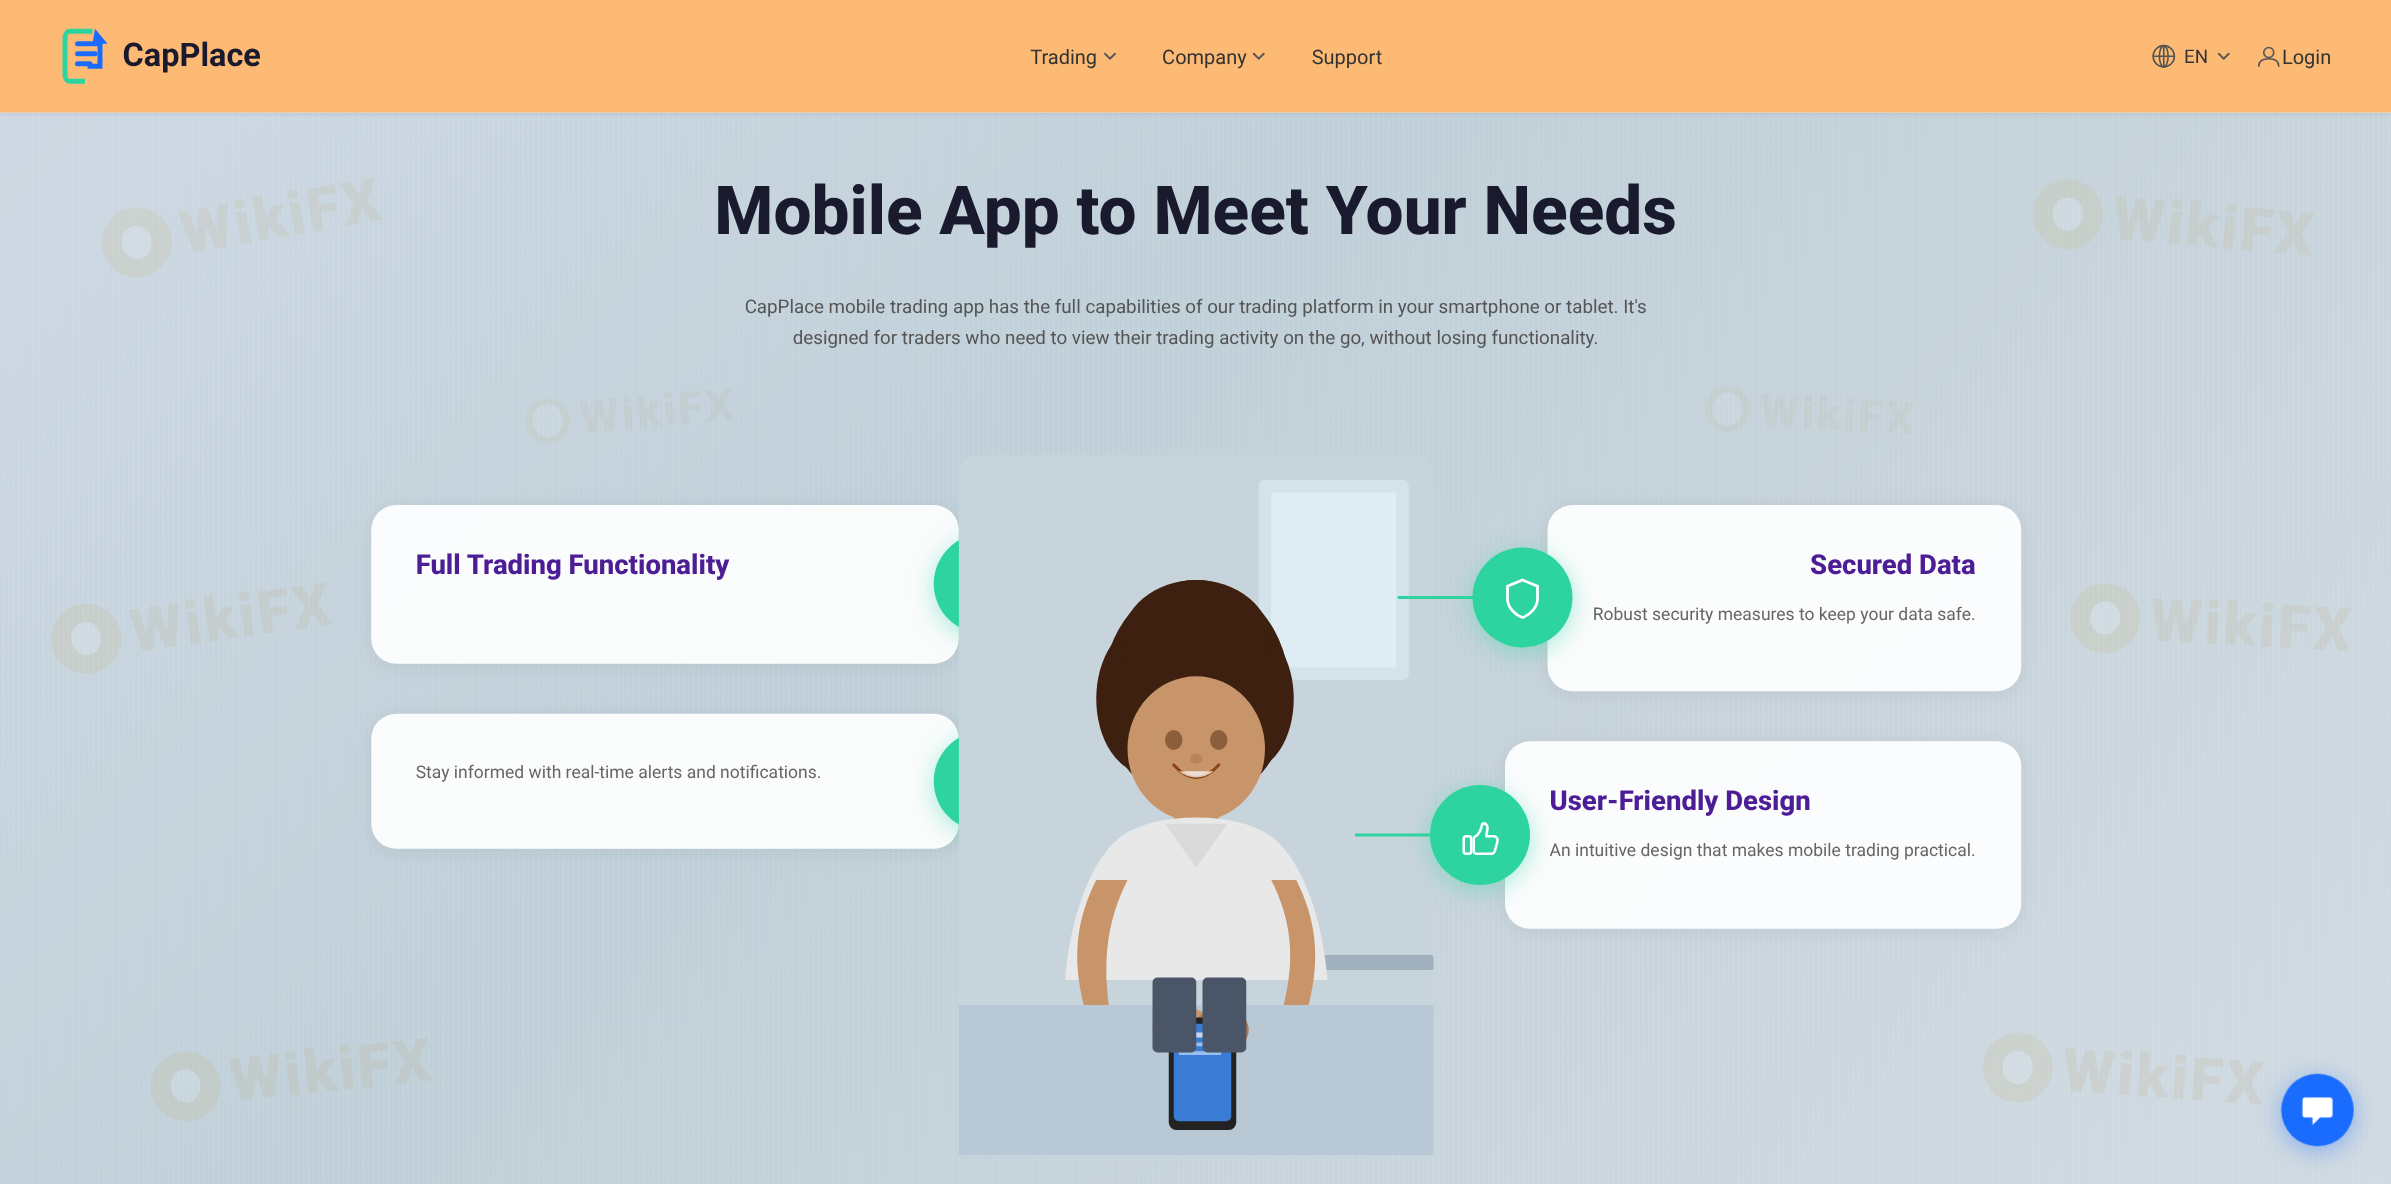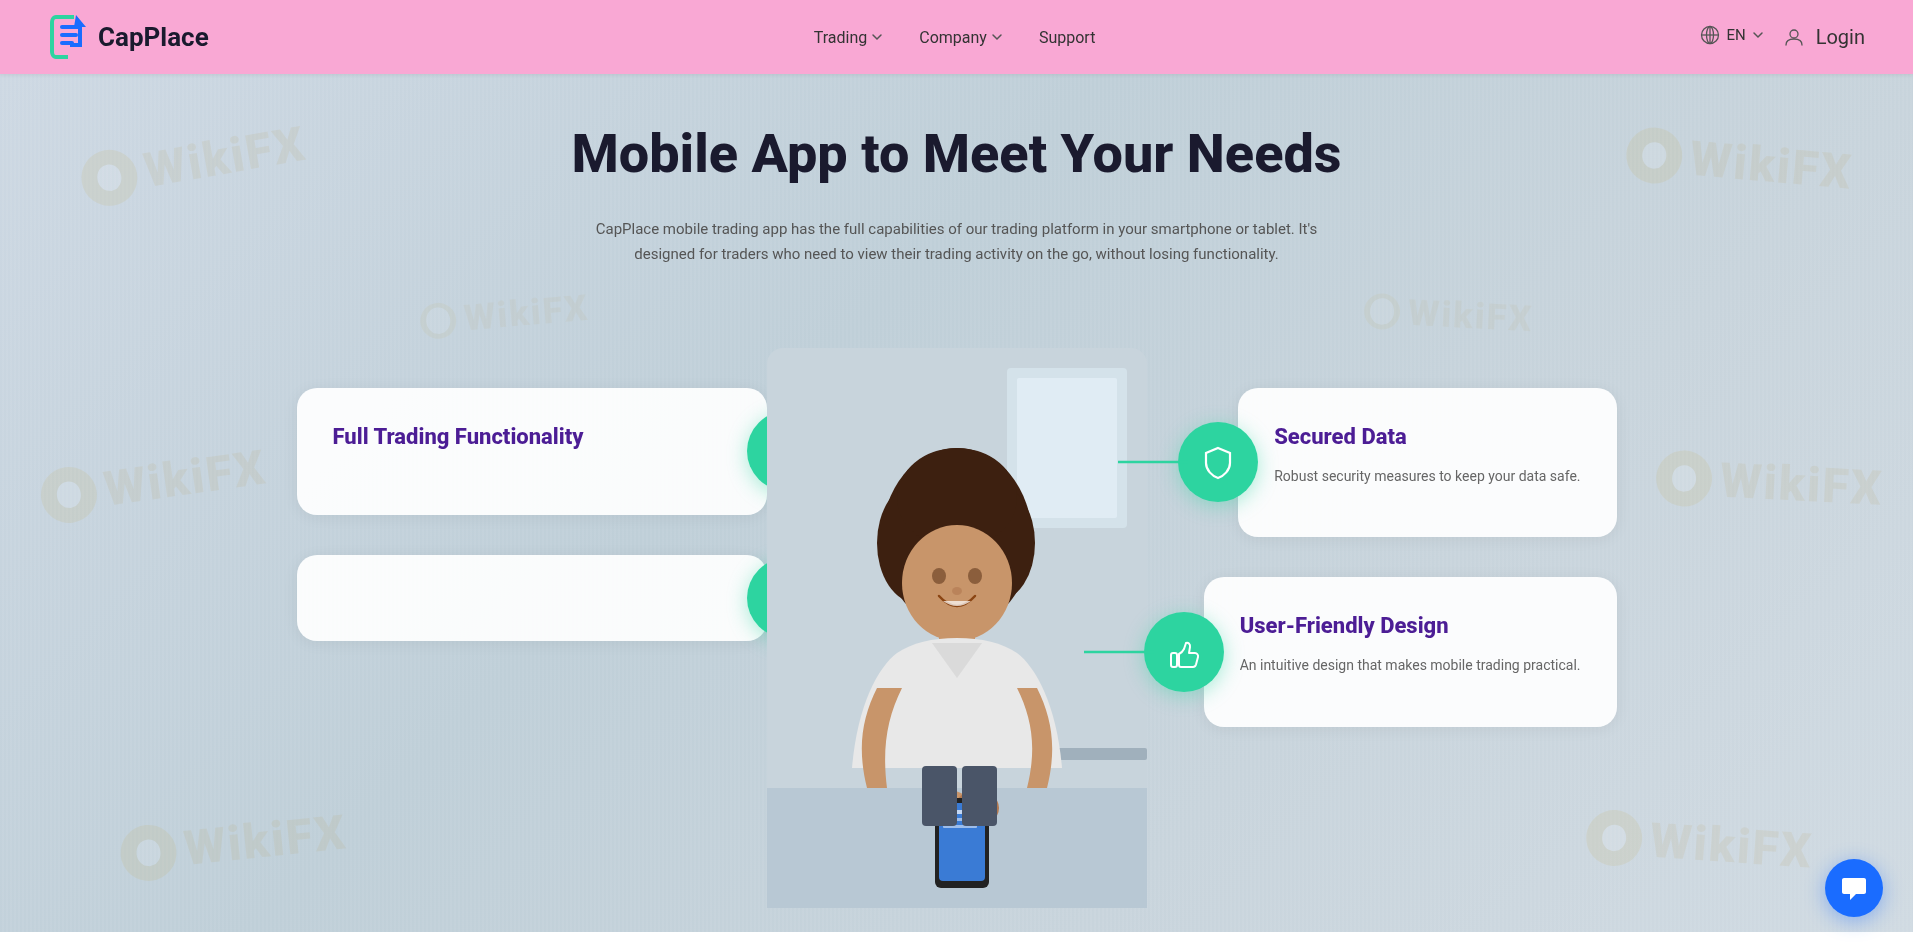--- a/index.html
+++ b/index.html
@@ -1,32 +1,32 @@
 <!DOCTYPE html>
 <html><head>
   <meta charset="utf-8">
   <style>
     * { margin: 0; padding: 0; box-sizing: border-box; }
     body { font-family: -apple-system, BlinkMacSystemFont, 'Segoe UI', Roboto, sans-serif; background: #fff; overflow-x: hidden; }
 
     
     nav {
       display: flex; align-items: center; justify-content: space-between;
-      padding: 0 48px; height: 74px; background: #f9a8d4;
+      padding: 0 48px; height: 90px; background: #fdba74;
       box-shadow: 0 1px 4px rgba(0,0,0,0.08); position: relative; z-index: 10;
     }
     .nav-logo { display: flex; align-items: center; gap: 8px; text-decoration: none; }
     .logo-icon { width: 42px; height: 52px; }
     .logo-text { font-size: 26px; font-weight: 700; color: #1a1a2e; }
     .nav-links { display: flex; align-items: center; gap: 36px; }
     .nav-link { font-size: 16px; color: #333; text-decoration: none; cursor: pointer; display: flex; align-items: center; gap: 4px; }
     .nav-link svg { width: 12px; height: 12px; }
     .nav-right { display: flex; align-items: flex-start; gap: 20px; }
     .lang-btn { display: flex; align-items: center; gap: 6px; color: #333; font-size: 15px; cursor: pointer; }
-    .login-btn { display: flex; align-items: center; gap: 12px; color: #333; font-size: 20px; cursor: pointer; }
+    .login-btn { display: flex; align-items: center; gap: 1px; color: #333; font-size: 16px; cursor: pointer; }
     .open-account-btn {
       background: #1a6cff; color: #fff; border: none; border-radius: 50px;
       padding: 14px 32px; font-size: 16px; font-weight: 600; cursor: pointer;
       display: flex; align-items: center; gap: 10px; white-space: nowrap;
     }
     .open-account-btn svg { width: 18px; height: 18px; }
 
     
     .hero {
       position: relative; min-height: 858px;
@@ -255,20 +255,21 @@
             <path d="M10 14 C12 10 16 10 18 14" stroke-width="2.2" stroke-linecap="round"></path>
           </svg>
         </div>
 
         <svg style="position:absolute;right:-120px;top:50%;transform:translateY(-50%);width:70px;height:20px;">
           <line x1="0" y1="10" x2="70" y2="10" stroke="#2dd4a0" stroke-width="2.5"></line>
         </svg>
       </div>
 
       <div class="feature-card feature-card-left" style="position:relative;">
+        <p class="feature-desc">Stay informed with real-time alerts and notifications.</p>
         <div class="feature-icon-bubble">
           <svg viewBox="0 0 38 38" stroke="#fff" fill="none" stroke-width="2">
             <path d="M19 6 C13 6 9 10 9 16 L9 22 L6 26 L32 26 L29 22 L29 16 C29 10 25 6 19 6 Z" stroke-width="2.2"></path>
             <path d="M16 26 C16 28 17.3 30 19 30 C20.7 30 22 28 22 26" stroke-width="2.2"></path>
           </svg>
         </div>
 
         <svg style="position:absolute;right:-120px;top:50%;transform:translateY(-50%);width:70px;height:20px;">
           <line x1="0" y1="10" x2="70" y2="10" stroke="#2dd4a0" stroke-width="2.5"></line>
         </svg>
@@ -326,21 +327,21 @@
           <rect x="176" y="477" width="34" height="3" rx="1" fill="#fff" opacity="0.5"></rect>
 
           <rect x="155" y="418" width="35" height="60" fill="#4a5568" rx="4"></rect>
           <rect x="195" y="418" width="35" height="60" fill="#4a5568" rx="4"></rect>
         </svg>
       </div>
     </div>
 
     <div class="features-right">
 
-      <div class="feature-card feature-card-right" style="position:relative;">
+      <div class="feature-card feature-card-right" style="position:relative;text-align:right;">
         <h3 class="feature-title">Secured Data</h3>
         <p class="feature-desc">Robust security measures to keep your data safe.</p>
         <div class="feature-icon-bubble-right">
           <svg viewBox="0 0 38 38" stroke="#fff" fill="none" stroke-width="2">
             <path d="M19 5 L31 10 L31 20 C31 27 25 33 19 35 C13 33 7 27 7 20 L7 10 Z" stroke-width="2.2"></path>
           </svg>
         </div>
 
         <svg style="position:absolute;left:-120px;top:50%;transform:translateY(-50%);width:70px;height:20px;">
           <line x1="0" y1="10" x2="70" y2="10" stroke="#2dd4a0" stroke-width="2.5"></line>

